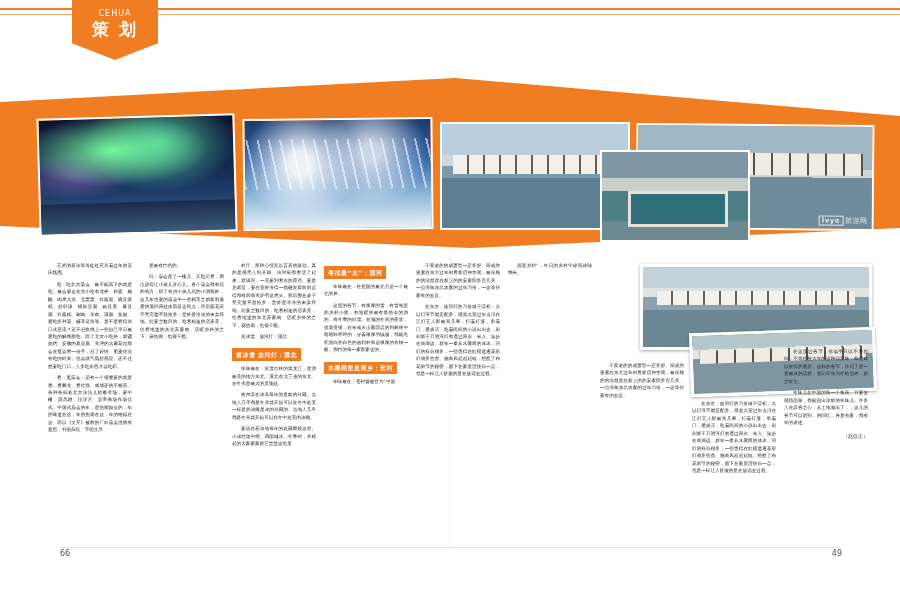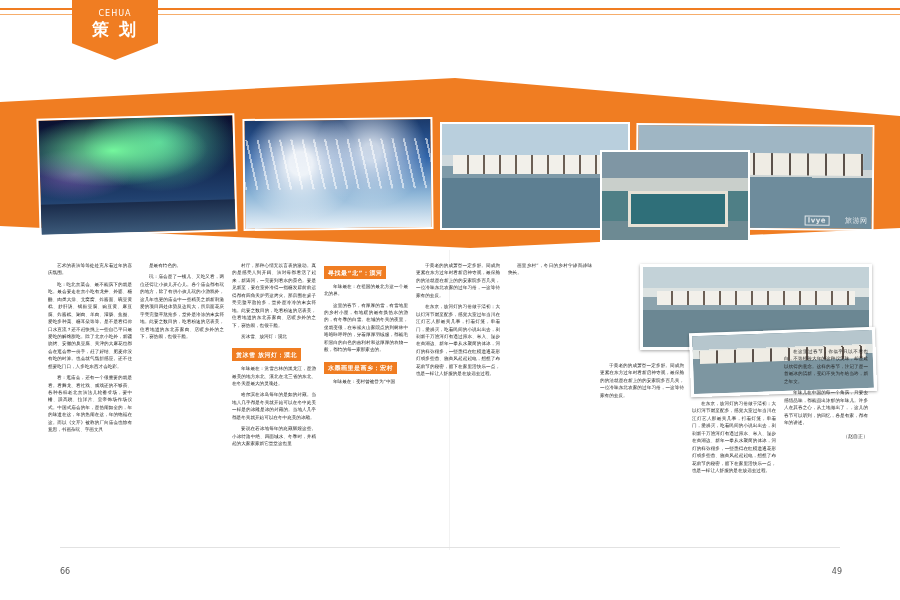--- a/index.html
+++ b/index.html
@@ -95,21 +95,21 @@
   .pool:after{
     content:"";position:absolute;left:18%;top:44%;width:64%;height:34%;
     border:3px solid #e7e2d6;background:#2f6f79;
   }
 
   .wmark{
     position:absolute;right:4px;bottom:3px;color:#fff;opacity:.8;
     font-size:7px;letter-spacing:.5px;
   }
   .wmark .box{
-    display:inline-block;border:1px solid #fff;padding:0 2px;margin-right:16px;font-weight:bold;
+    display:inline-block;border:1px solid #fff;padding:0 2px;margin-right:2px;font-weight:bold;
   }
 
   
   .lph{position:absolute;border:3px solid #fff;box-sizing:border-box;overflow:hidden;
        box-shadow:0 1px 3px rgba(0,0,0,.35);}
   .lph1{left:640px;top:264px;width:232px;height:86px;}
   .lph2{left:690px;top:330px;width:186px;height:64px;transform:rotate(-2deg);}
 
   
   .col{
@@ -128,21 +128,21 @@
   .c8{left:692px;top:400px;height:142px;}
   .c9{left:784px;top:348px;height:192px;}
 
   .sub{
     display:inline-block;background:#f07d22;color:#fff;font-weight:bold;
     font-size:6px;padding:1.5px 4px;margin:4px 0 4px 0;letter-spacing:.5px;
   }
   .sign{text-align:right;font-size:5px;color:#333;margin-top:6px;}
 
   
-  .folio{position:absolute;bottom:24px;font-size:8px;color:#555;}
+  .folio{position:absolute;bottom:42px;font-size:8px;color:#555;}
   .folio-l{left:60px;}
   .folio-r{right:58px;}
   .footrule{
     position:absolute;bottom:52px;left:60px;width:780px;height:1px;background:#e2e2e2;
   }
   .spine{position:absolute;left:449px;top:250px;width:1px;height:300px;background:#f2f2f2;}
 </style>
 </head>
 <body>
 

